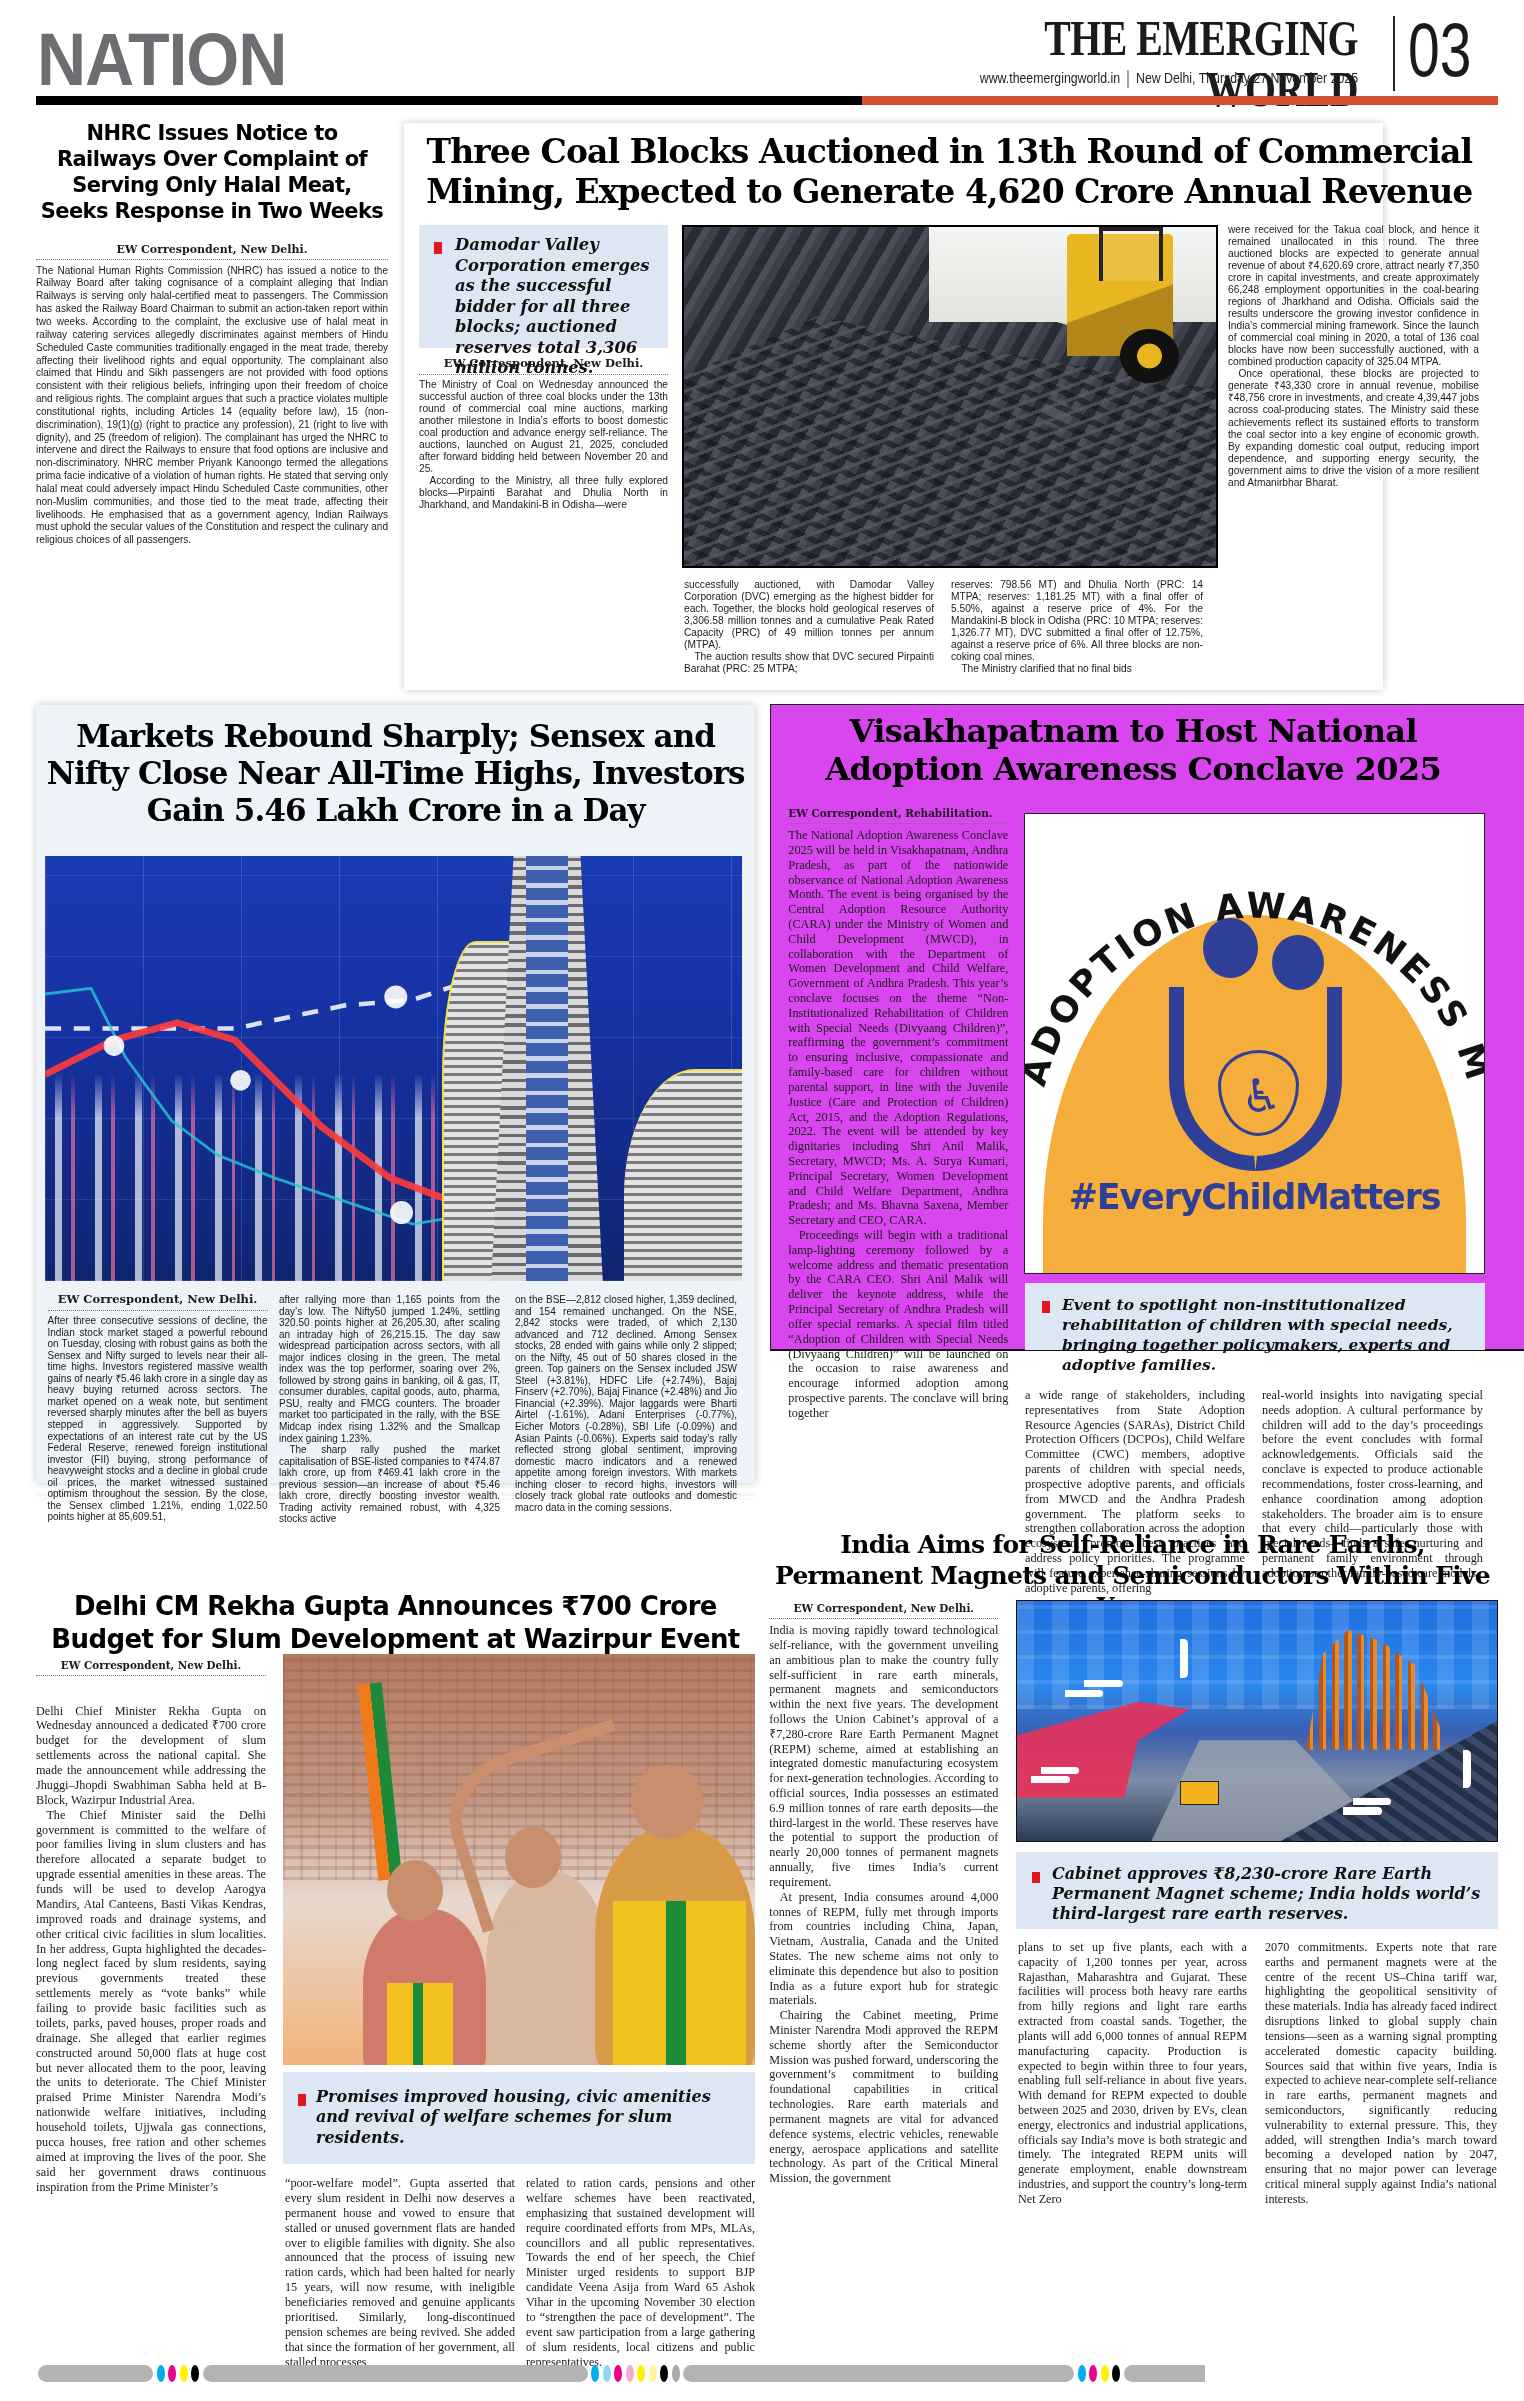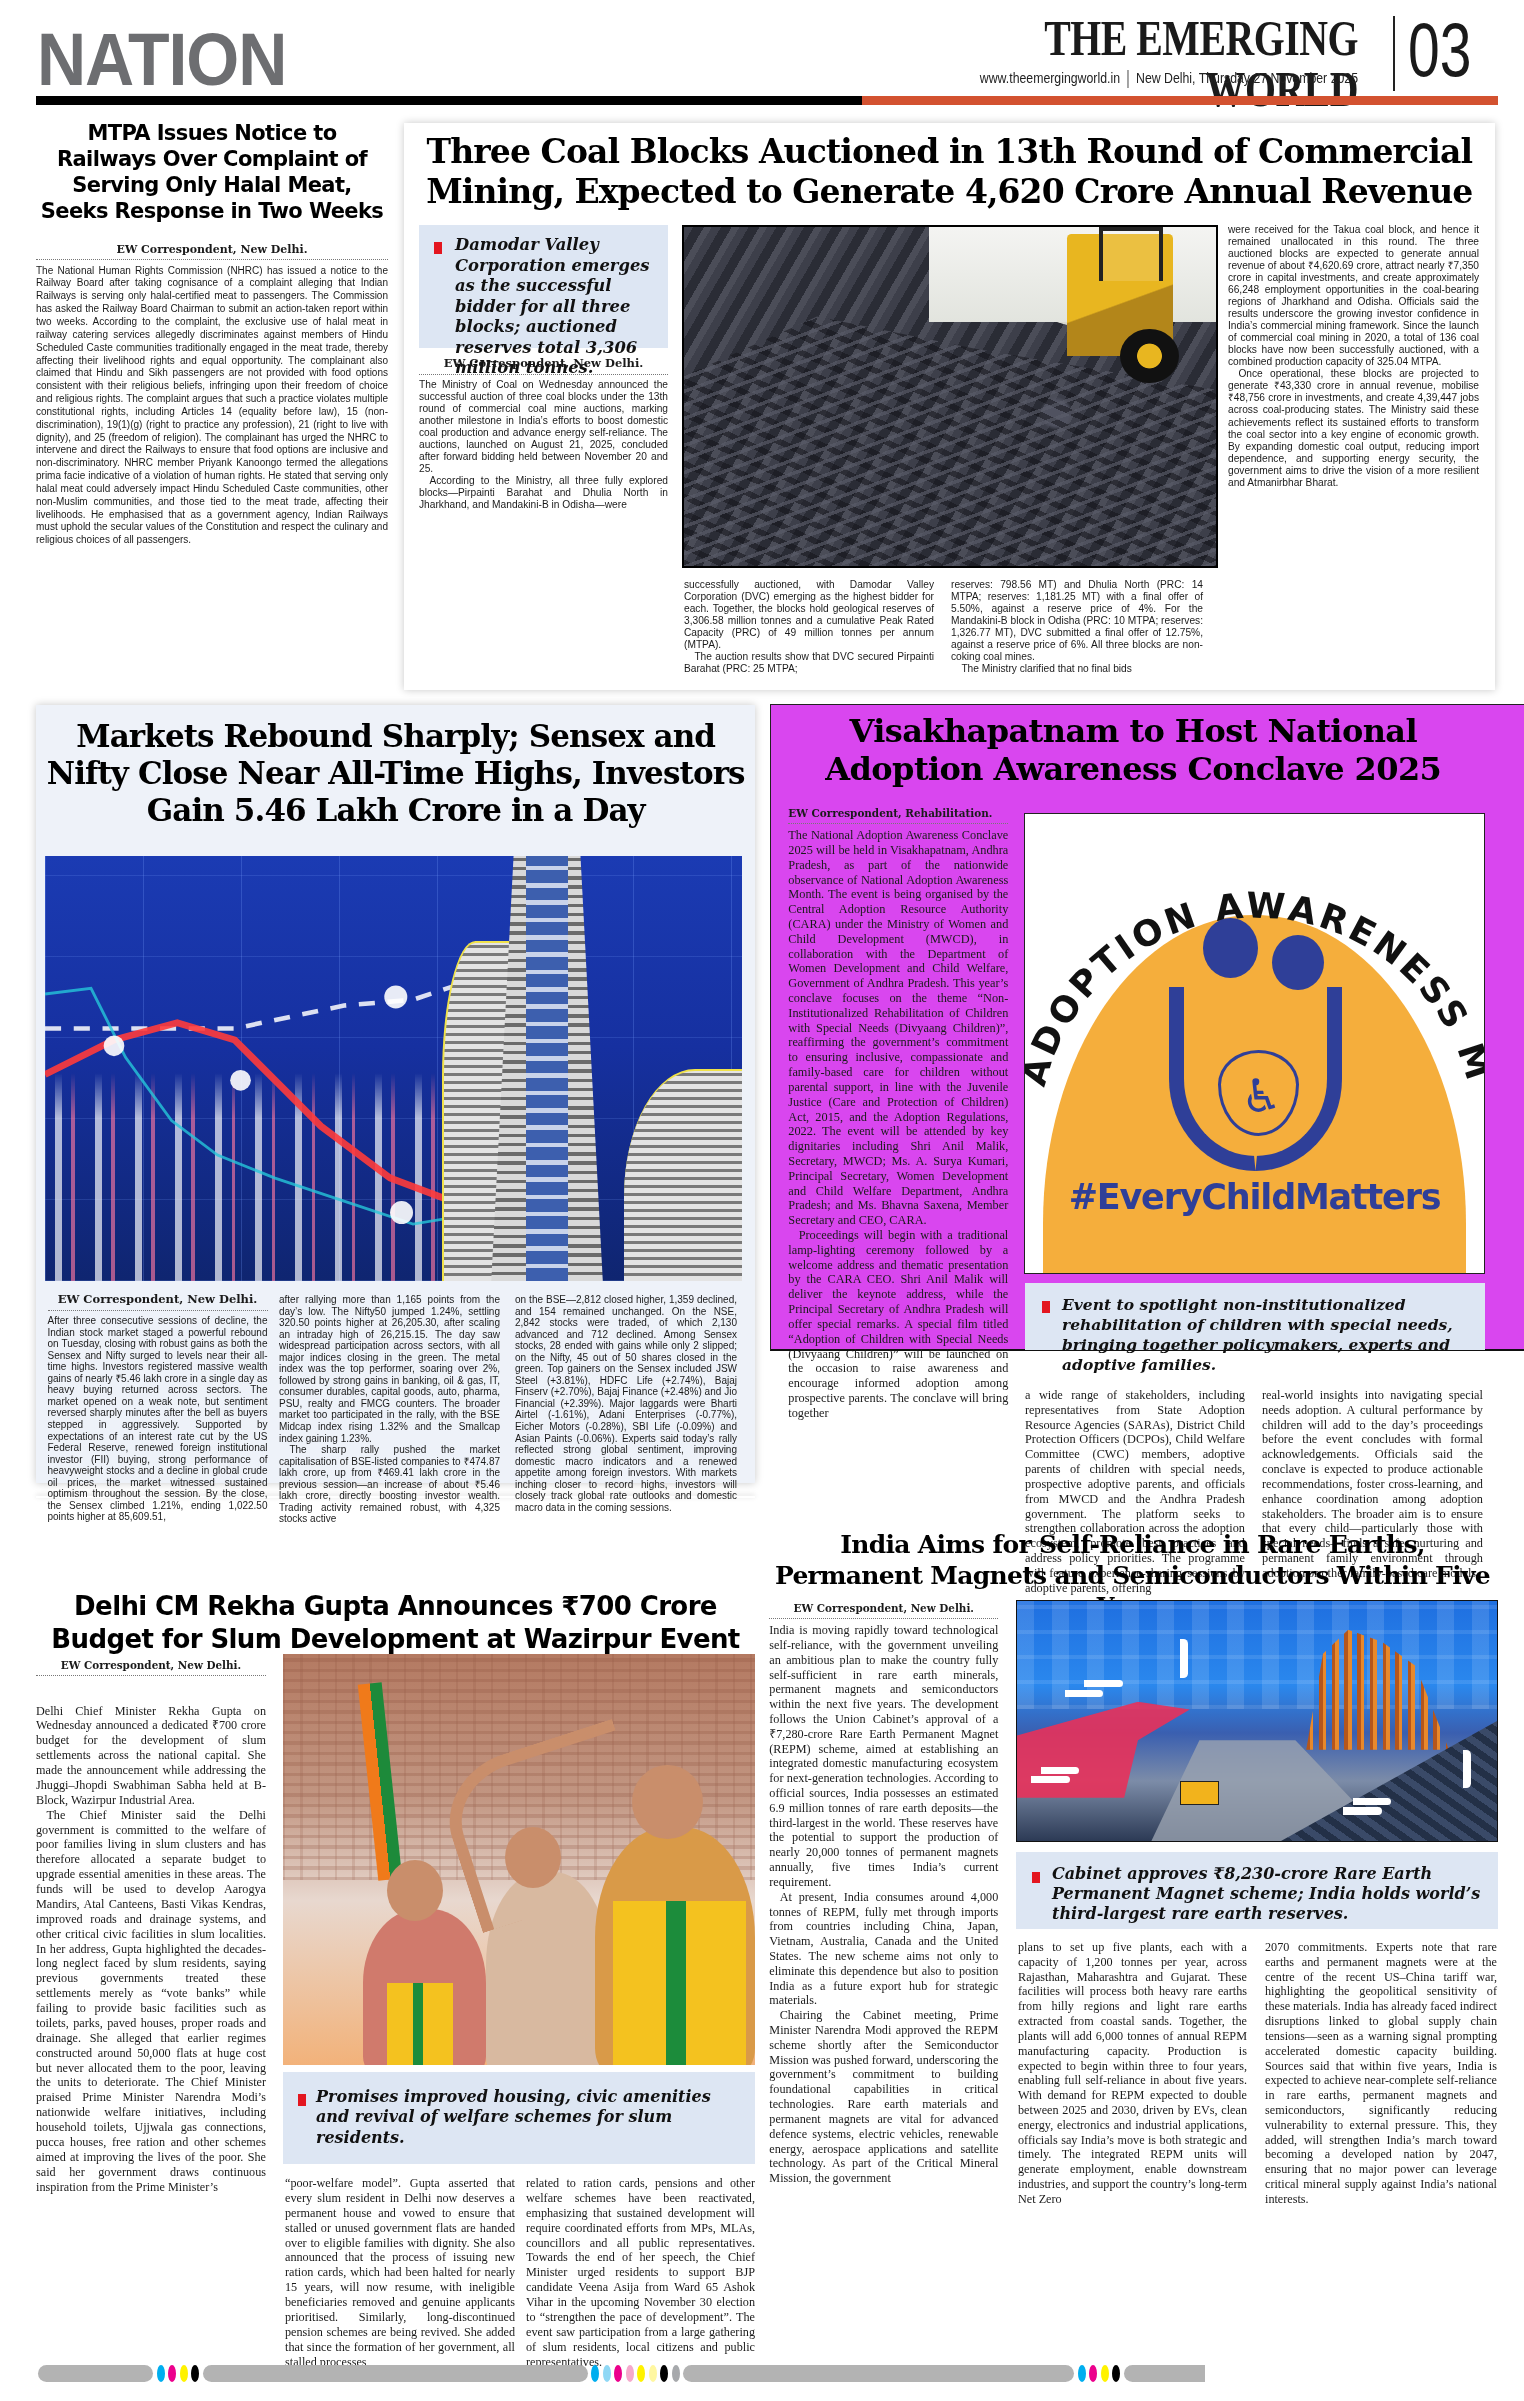--- a/index.html
+++ b/index.html
@@ -90,28 +90,28 @@
 <div class="brand">THE EMERGING WORLD</div>
 <div class="brand-sub">
   <span>www.theemergingworld.in</span><span class="sep"></span><span>New Delhi, Thursday 27 November 2025</span>
 </div>
 <div class="page-no-divider"></div>
 <div class="page-no">03</div>
 <div class="rule-black"></div>
 <div class="rule-orange"></div>
 
 <div class="card" style="left:36px; top:120px; width:352px; height:575px;">
-  <div class="headline-sans" style="font-size:21px; line-height:1.24; padding:0 3.5px;">MTPA Issues Notice to Railways Over Complaint of Serving Only Halal Meat, Seeks Response in Two Weeks</div>
+  <div class="headline-sans" style="font-size:21px; line-height:1.24; padding:0 3.5px;">NHRC Issues Notice to Railways Over Complaint of Serving Only Halal Meat, Seeks Response in Two Weeks</div>
   <div class="byline" style="margin-top:18.4px; font-size:11px;">EW Correspondent, New Delhi.</div>
   <div class="body" style="font-size:10px; line-height:1.285;">
     <p>The National Human Rights Commission (NHRC) has issued a notice to the Railway Board after taking cognisance of a complaint alleging that Indian Railways is serving only halal-certified meat to passengers. The Commission has asked the Railway Board Chairman to submit an action-taken report within two weeks. According to the complaint, the exclusive use of halal meat in railway catering services allegedly discriminates against members of Hindu Scheduled Caste communities traditionally engaged in the meat trade, thereby affecting their livelihood rights and equal opportunity. The complainant also claimed that Hindu and Sikh passengers are not provided with food options consistent with their religious beliefs, infringing upon their freedom of choice and religious rights. The complaint argues that such a practice violates multiple constitutional rights, including Articles 14 (equality before law), 15 (non-discrimination), 19(1)(g) (right to practice any profession), 21 (right to live with dignity), and 25 (freedom of religion). The complainant has urged the NHRC to intervene and direct the Railways to ensure that food options are inclusive and non-discriminatory. NHRC member Priyank Kanoongo termed the allegations prima facie indicative of a violation of human rights. He stated that serving only halal meat could adversely impact Hindu Scheduled Caste communities, other non-Muslim communities, and those tied to the meat trade, affecting their livelihoods. He emphasised that as a government agency, Indian Railways must uphold the secular values of the Constitution and respect the culinary and religious choices of all passengers.</p>
   </div>
 </div>
 
-<div class="card shadow" style="left:404px; top:123px; width:1091px; height:567px; background:#fff;">
+<div class="card shadow" style="left:404px; top:123px; width:979px; height:567px; background:#fff;">
   <div class="headline" style="position:absolute; left:5.8px; top:9.2px; width:1079px; font-size:33px; letter-spacing:-0.9px; line-height:1.2;">Three Coal Blocks Auctioned in 13th Round of Commercial Mining, Expected to Generate 4,620 Crore Annual Revenue</div>
   <div class="callout" style="left:15px; top:102px; width:249px; height:123px; padding:10.4px 11.5px 5.8px 36px;">
     <span class="bullet" style="left:15px; top:17.3px;"></span>
     <div class="txt" style="font-size:16.4px; line-height:1.25;">Damodar Valley Corporation emerges as the successful bidder for all three blocks; auctioned reserves total 3,306 million tonnes.</div>
   </div>
   <div class="col" style="left:15px; top:233px; width:249px;">
     <div class="byline">EW Correspondent, New Delhi.</div>
     <div class="body" style="font-size:10.2px; line-height:1.18;">
       <p>The Ministry of Coal on Wednesday announced the successful auction of three coal blocks under the 13th round of commercial coal mine auctions, marking another milestone in India’s efforts to boost domestic coal production and advance energy self-reliance. The auctions, launched on August 21, 2025, concluded after forward bidding held between November 20 and 25.</p>
       <p>According to the Ministry, all three fully explored blocks—Pirpainti Barahat and Dhulia North in Jharkhand, and Mandakini-B in Odisha—were</p>

